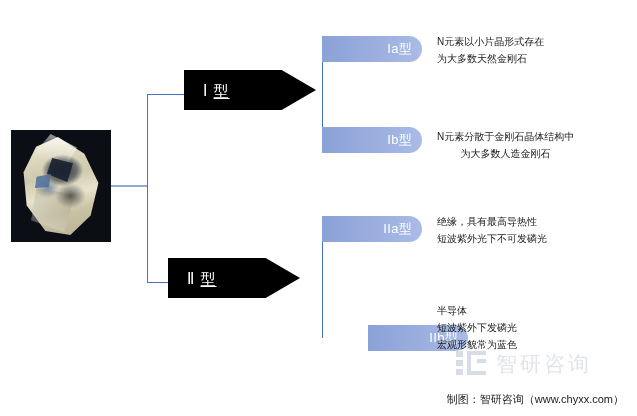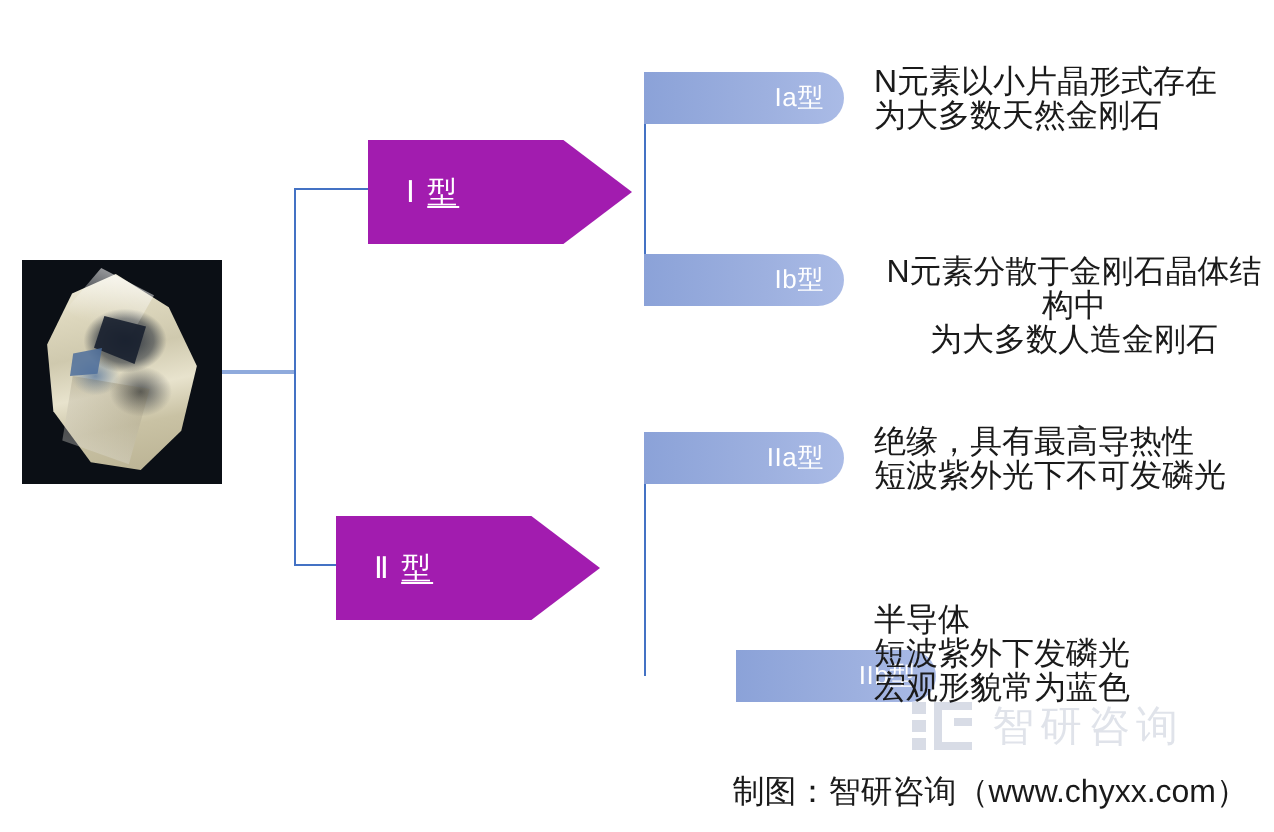--- a/index.html
+++ b/index.html
@@ -80,22 +80,22 @@
   }
   .line-h { height: 1px; }
   .line-v { width: 1px; }
   .line-thick-h { height: 2px; }
   .line-pale { background: #8faadc; }
 
   
   .chev {
     position: absolute;
     width: 132px;
-    height: 52px;
-    background: #a21caf;
+    height: 40px;
+    background: #000000;
     clip-path: polygon(0 0, 74% 0, 100% 50%, 74% 100%, 0 100%);
     color: #ffffff;
     display: flex;
     align-items: center;
     box-sizing: border-box;
     padding-left: 19px;
   }
   .chev .lbl {
     font-size: 15px;
     letter-spacing: 1px;
@@ -126,36 +126,36 @@
     padding-right: 10px;
   }
   #pill-ia  { left: 322px; top: 36px; }
   #pill-ib  { left: 322px; top: 127px; }
   #pill-iia { left: 322px; top: 216px; padding-left: 23px; }
   #pill-iib { left: 322px; top: 325px; margin-left: 46px; }
 
   
   .desc {
     position: absolute;
-    font-size: 16px;
+    font-size: 10px;
     line-height: 17px;
     color: #1a1a1a;
     white-space: pre-line;
   }
   #desc-ia  { left: 437px; top: 33px; }
   #desc-ib  { left: 437px; top: 128px; text-align: center; }
   #desc-iia { left: 437px; top: 213px; }
   #desc-iib { left: 437px; top: 302px; }
 
   
   .footer {
     position: absolute;
     right: 13px;
     bottom: 9px;
-    font-size: 16px;
+    font-size: 11px;
     color: #1a1a1a;
     white-space: nowrap;
   }
 
   
   .watermark {
     position: absolute;
     left: 455px;
     top: 348px;
     display: flex;

